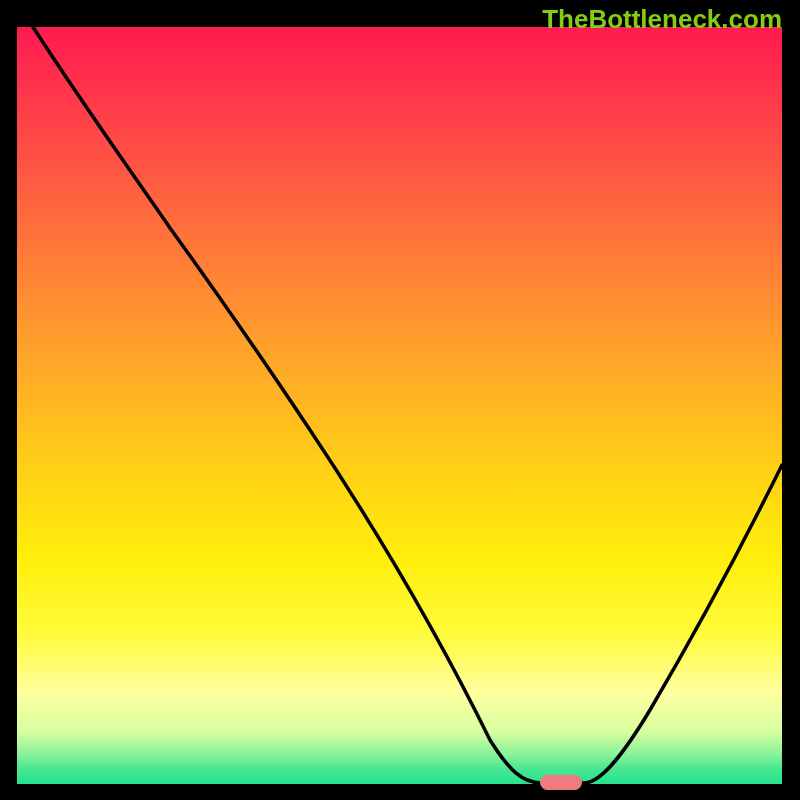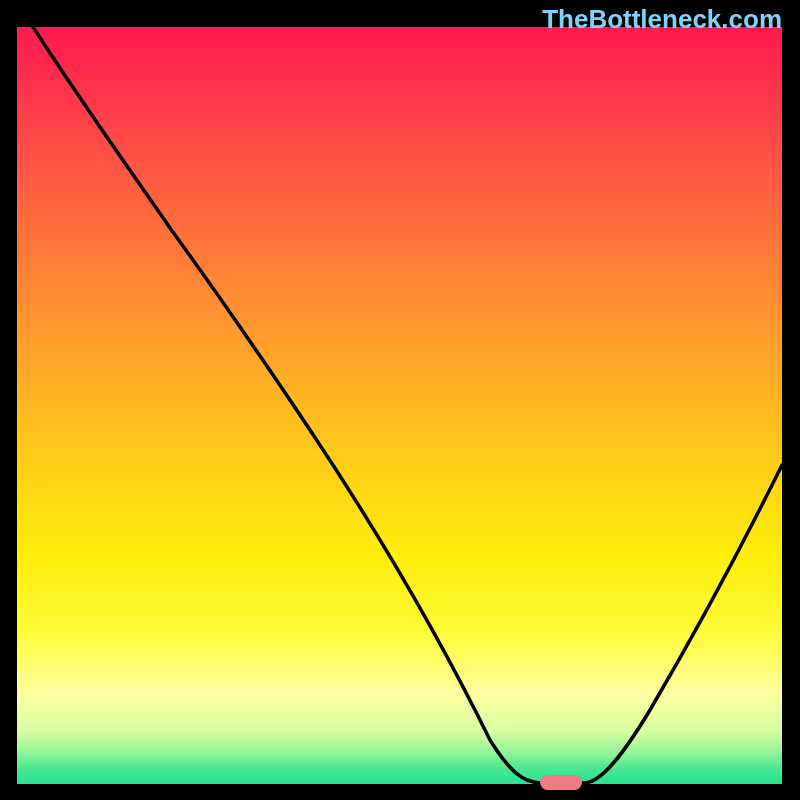--- a/index.html
+++ b/index.html
@@ -39,21 +39,21 @@
       #25e28f 100%
     );
   }
   .watermark {
     position: absolute;
     top: 4px;
     right: 18px;
     font-family: Arial, Helvetica, sans-serif;
     font-size: 26px;
     font-weight: bold;
-    color: #7dd3fc;
+    color: #84cc16;
   }
   svg.curve {
     position: absolute;
     left: 0;
     top: 0;
     width: 800px;
     height: 800px;
     pointer-events: none;
   }
 </style>

